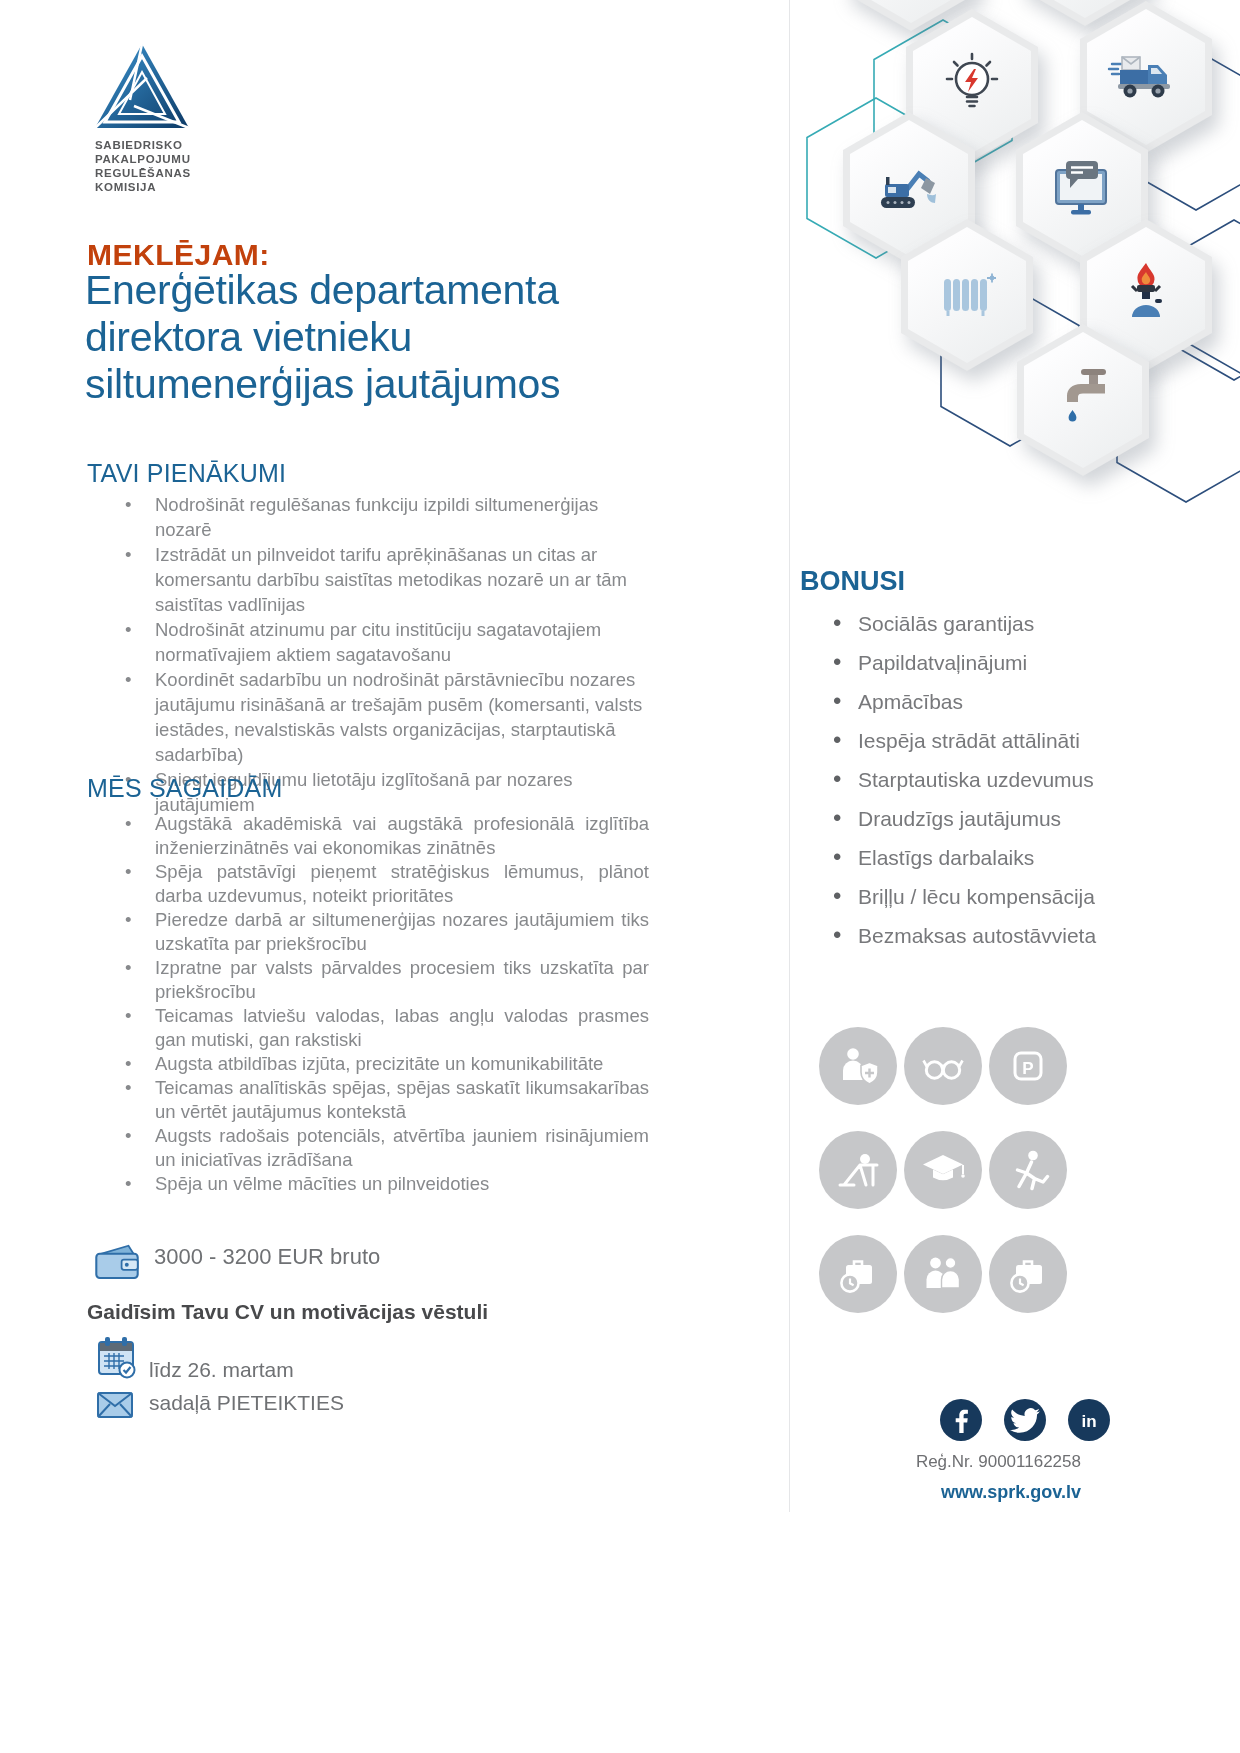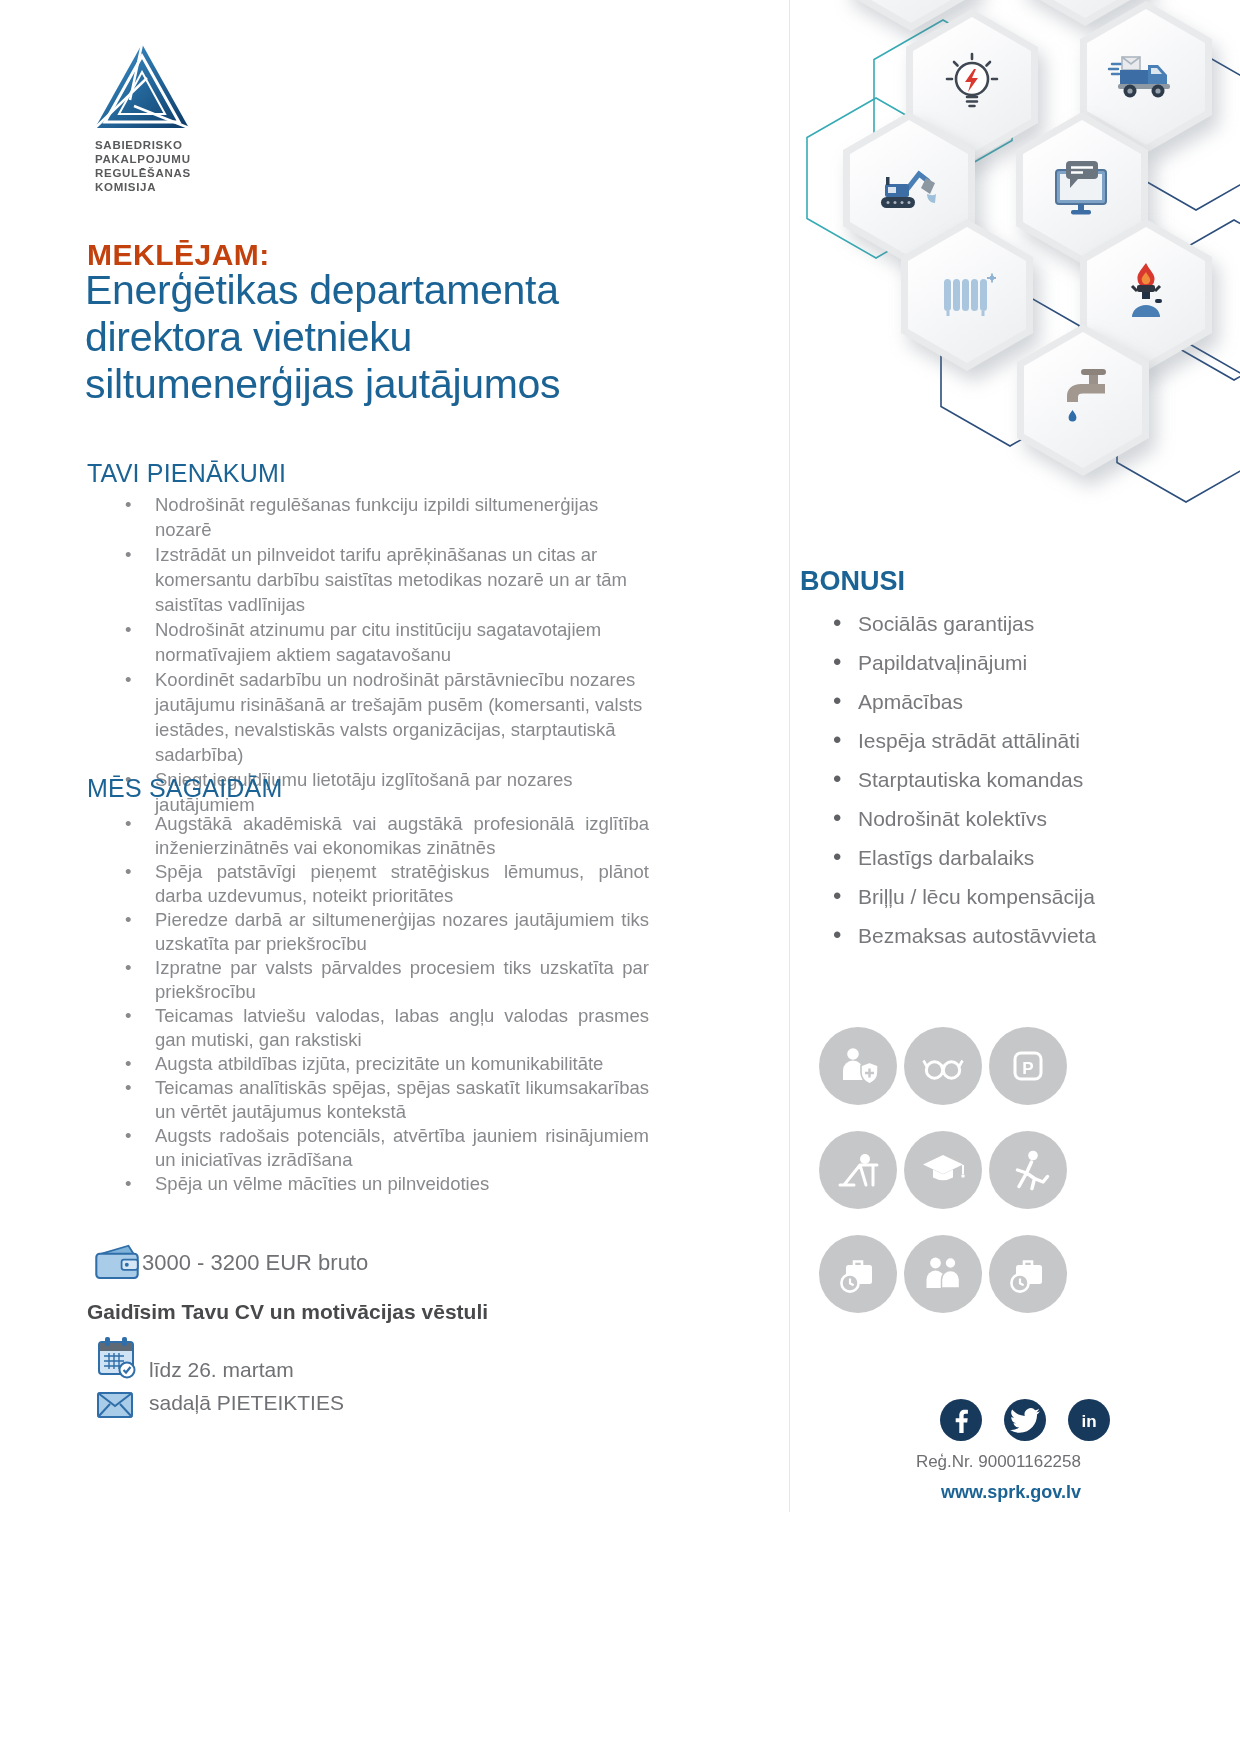--- a/index.html
+++ b/index.html
@@ -15,21 +15,21 @@
   .title{left:85px;top:267px;font-size:41px;color:#1B6394;line-height:47px;letter-spacing:-.3px;}
   .section-heading{font-size:25px;color:#1B6394;letter-spacing:.2px;}
   .sec1{left:87px;top:459px;}
   .sec2{left:87px;top:774px;}
   ul.bullets{list-style:none;margin:0;padding:0;width:562px;color:#87898C;font-size:18.5px;}
   ul.duties{left:87px;top:492px;line-height:25px;}
   ul.expect{left:87px;top:812px;line-height:24px;}
   ul.bullets li{position:relative;padding-left:68px;}
   ul.bullets li::before{content:"\2022";position:absolute;left:38px;top:0;color:#87898C;}
   ul.expect li{text-align:justify;}
-  .salary-row{left:94px;top:1244px;display:flex;align-items:center;gap:2px;}
+  .salary-row{left:94px;top:1244px;display:flex;align-items:flex-start;gap:14px;}
   .salary-text{font-size:22px;color:#6F7174;}
   .cta{left:87px;top:1300px;font-size:21px;font-weight:bold;color:#48494B;}
   .cal-icon{left:96px;top:1334px;}
   .cal-text{left:149px;top:1358px;font-size:21px;color:#6F7174;}
   .env-icon{left:96px;top:1390px;}
   .env-text{left:149px;top:1391px;font-size:21px;color:#6F7174;}
 
   
   .divider{left:789px;top:0;width:1px;height:1512px;background:#E5E6E8;}
 
@@ -314,22 +314,22 @@
       </div>
     </div>
 
   <div class="abs bonus-heading">BONUSI</div>
   <ul class="abs bonus">
 
   <li>Sociālās garantijas</li>
       <li>Papildatvaļinājumi</li>
       <li>Apmācības</li>
       <li>Iespēja strādāt attālināti</li>
-      <li>Starptautiska komandas</li>
-      <li>Nodrošināt kolektīvs</li>
+      <li>Starptautiska uzdevumus</li>
+      <li>Draudzīgs jautājumus</li>
       <li>Elastīgs darbalaiks</li>
       <li>Briļļu / lēcu kompensācija</li>
       <li>Bezmaksas autostāvvieta</li>
     </ul>
 
   <div class="abs perk-grid">
     <div class="pcircle">
       <svg width="44" height="44" viewBox="0 0 44 44" fill="#fff">
         <circle cx="17" cy="10" r="5.8"></circle>
         <path d="M7 36 v-9.5 a10 10 0 0 1 20 0 V36 z"></path>

